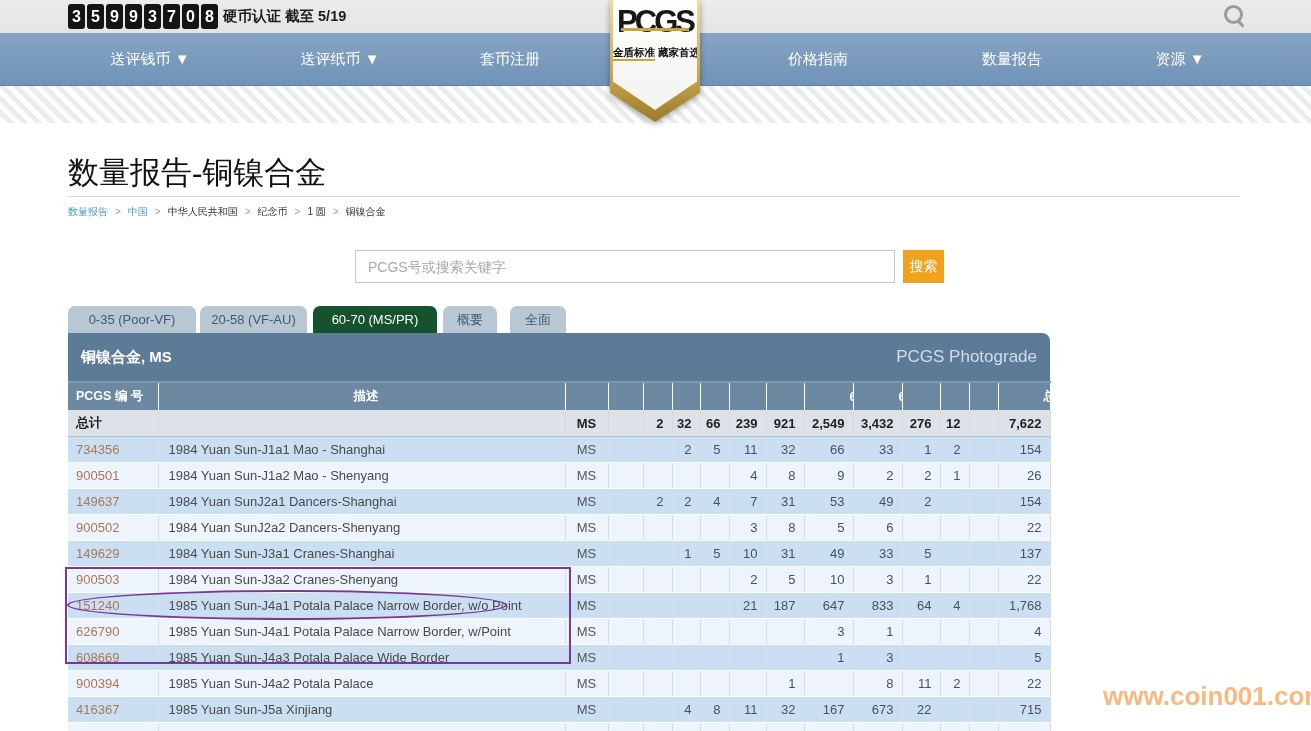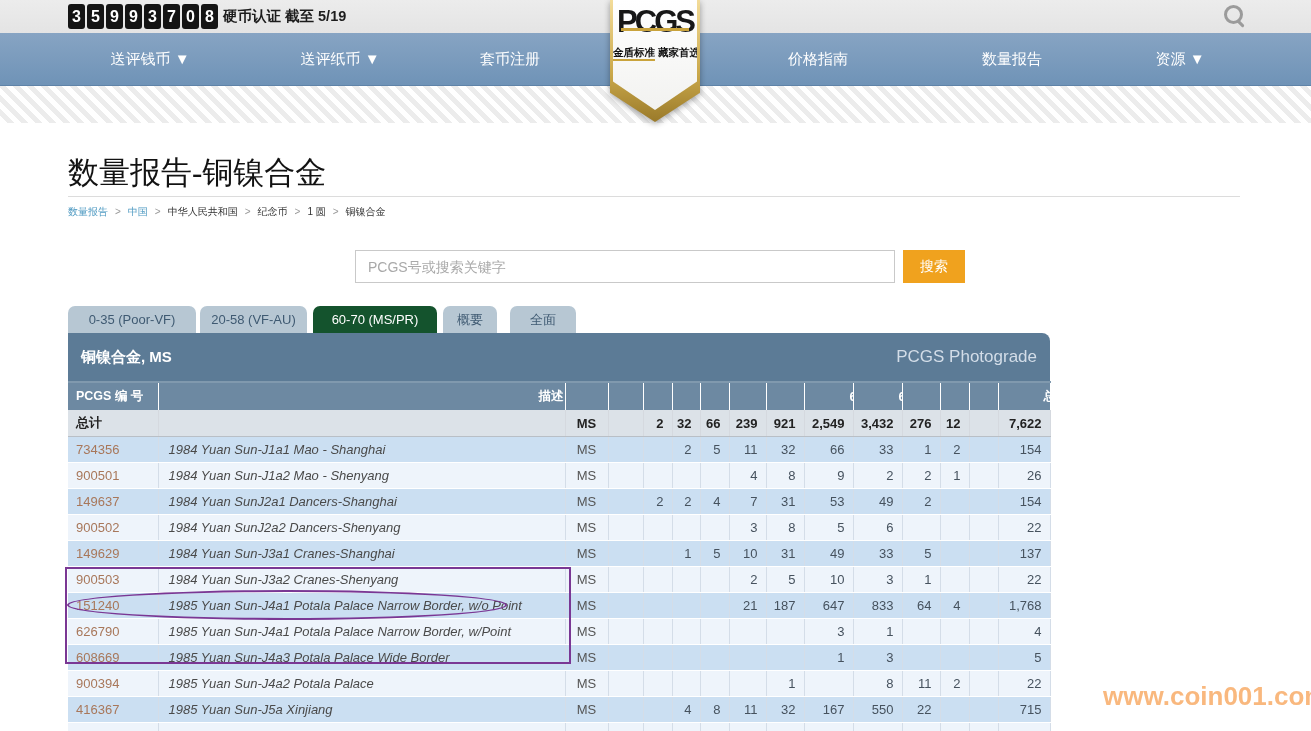--- a/index.html
+++ b/index.html
@@ -39,53 +39,53 @@
   .page-title{position:absolute;left:68px;top:152px;font-family:"Liberation Serif","DejaVu Serif",serif;font-size:31px;color:#121212;}
   .title-rule{position:absolute;left:68px;top:196px;width:1172px;height:1px;background:#dcdcdc;}
   .breadcrumb{position:absolute;left:68px;top:205px;font-size:10px;color:#333;}
   .crumb{color:#333;}
   .crumb.link{color:#4f9ac2;cursor:pointer;}
   .crumb-sep{color:#999;margin:0 7px;}
 
   
   .pop-search-input{position:absolute;left:355px;top:250px;width:540px;height:33px;box-sizing:border-box;border:1px solid #c9c9c9;padding:0 12px;font-size:14px;color:#444;outline:none;}
   .pop-search-input::placeholder{color:#a9a9a9;}
-  .pop-search-btn{position:absolute;left:903px;top:250px;width:62px;height:33px;background:#f0a21e;color:#fff;border:none;font-size:14px;cursor:pointer;}
+  .pop-search-btn{position:absolute;left:903px;top:250px;width:41px;height:33px;background:#f0a21e;color:#fff;border:none;font-size:14px;cursor:pointer;}
 
   
   .tabs{position:absolute;left:68px;top:306px;height:27px;display:flex;}
   .tab{height:27px;line-height:27px;text-align:center;font-size:13px;color:#3f5a72;background:#b7c7d3;border-radius:7px 7px 0 0;cursor:pointer;box-sizing:border-box;}
-  .tab-0{width:128px;margin-right:4px}.tab-1{width:107px;margin-right:6px}.tab-2{width:124px;margin-right:6px}.tab-3{width:54px;margin-right:13px}.tab-4{width:66px}
+  .tab-0{width:128px;margin-right:4px}.tab-1{width:107px;margin-right:6px}.tab-2{width:124px;margin-right:6px}.tab-3{width:54px;margin-right:13px}.tab-4{width:56px}
   .tab.active{background:#14532d;color:#fff;}
 
   
   .panel{position:absolute;left:68px;top:333px;width:982px;}
   .panel-head{height:48px;background:#5c7b96;border-radius:0 8px 0 0;position:relative;}
   .panel-title{position:absolute;left:13px;top:0;line-height:48px;color:#fff;font-weight:bold;font-size:15px;}
   .panel-right{position:absolute;right:13px;top:0;line-height:48px;color:#d3dde8;font-size:17px;cursor:pointer;}
 
   table.pop{border-collapse:collapse;table-layout:fixed;width:982px;font-size:13px;}
   col.c0{width:90px}col.c1{width:407px}col.c2{width:43px}col.c3{width:35px}col.c4{width:29px}
   col.c5{width:28px}col.c6{width:29px}col.c7{width:37px}col.c8{width:38px}col.c9{width:49px}
   col.c10{width:49px}col.c11{width:38px}col.c12{width:29px}col.c13{width:29px}col.c14{width:52px}
 
   thead th{height:25px;background:#6d89a2;border-top:2px solid #8099ae;color:#fff;font-size:12.5px;font-weight:bold;
     border-right:1px solid rgba(255,255,255,.28);white-space:nowrap;overflow:hidden;padding-left:45px;}
   th.h-num{text-align:left;padding-left:8px;}
-  th.h-desc{text-align:right;padding-left:10px;}
+  th.h-desc{text-align:center;padding-left:10px;}
   th.h-grade{text-align:center;}
   th.h-val,th.h-total{text-align:right;padding-right:8px;}
 
   tr.r-total td{height:24px;background:#dce2e8;color:#222;font-weight:bold;border-bottom:1px solid #b9bfc6;border-right:1px solid rgba(150,160,175,.4);}
   tbody td{height:23px;border-bottom:1px solid #fff;border-right:1px solid rgba(120,150,185,.32);white-space:nowrap;overflow:hidden;}
   tr.r-odd td{background:#cbdff2;}
   tr.r-even td{background:#eef4fb;}
   td.c-num{padding-left:8px;color:#a8775a;cursor:pointer;}
   td.c-label{padding-left:8px;}
-  td.c-desc{padding-left:10px;color:#4a4a4a;font-style:italic;}
+  td.c-desc{padding-left:10px;color:#4a4a4a;}
   td.c-grade{text-align:center;color:#555;}
   td.c-val,td.c-total{text-align:right;padding-right:8px;color:#46525e;}
   tr.r-total td.c-val,tr.r-total td.c-total{color:#222;}
 
   
   .anno-rect{position:absolute;left:65px;top:567px;width:502px;height:93px;border:2px solid #7a3794;z-index:30;pointer-events:none;}
   .anno-ellipse{position:absolute;left:67px;top:590px;width:436px;height:26px;border:2px solid #7a3794;border-radius:50%;z-index:31;pointer-events:none;}
 
   
   .watermark{position:absolute;left:1103px;top:681px;font-size:26px;font-weight:bold;color:#f9b87e;text-shadow:0 0 2px #fff;z-index:40;}
@@ -384,21 +384,21 @@
             <td class="c-num">416367</td>
             <td class="c-desc">1985 Yuan Sun-J5a Xinjiang</td>
             <td class="c-grade">MS</td>
             <td class="c-val"></td>
             <td class="c-val"></td>
             <td class="c-val">4</td>
             <td class="c-val">8</td>
             <td class="c-val">11</td>
             <td class="c-val">32</td>
             <td class="c-val">167</td>
-            <td class="c-val">550</td>
+            <td class="c-val">673</td>
             <td class="c-val">22</td>
             <td class="c-val"></td>
             <td class="c-val"></td>
             <td class="c-total">715</td>
           </tr>
           <tr class="r-even">
             <td class="c-num">149631</td>
             <td class="c-desc">1986 Yuan Sun-J6a Year of Peace</td>
             <td class="c-grade">MS</td>
             <td class="c-val"></td>

